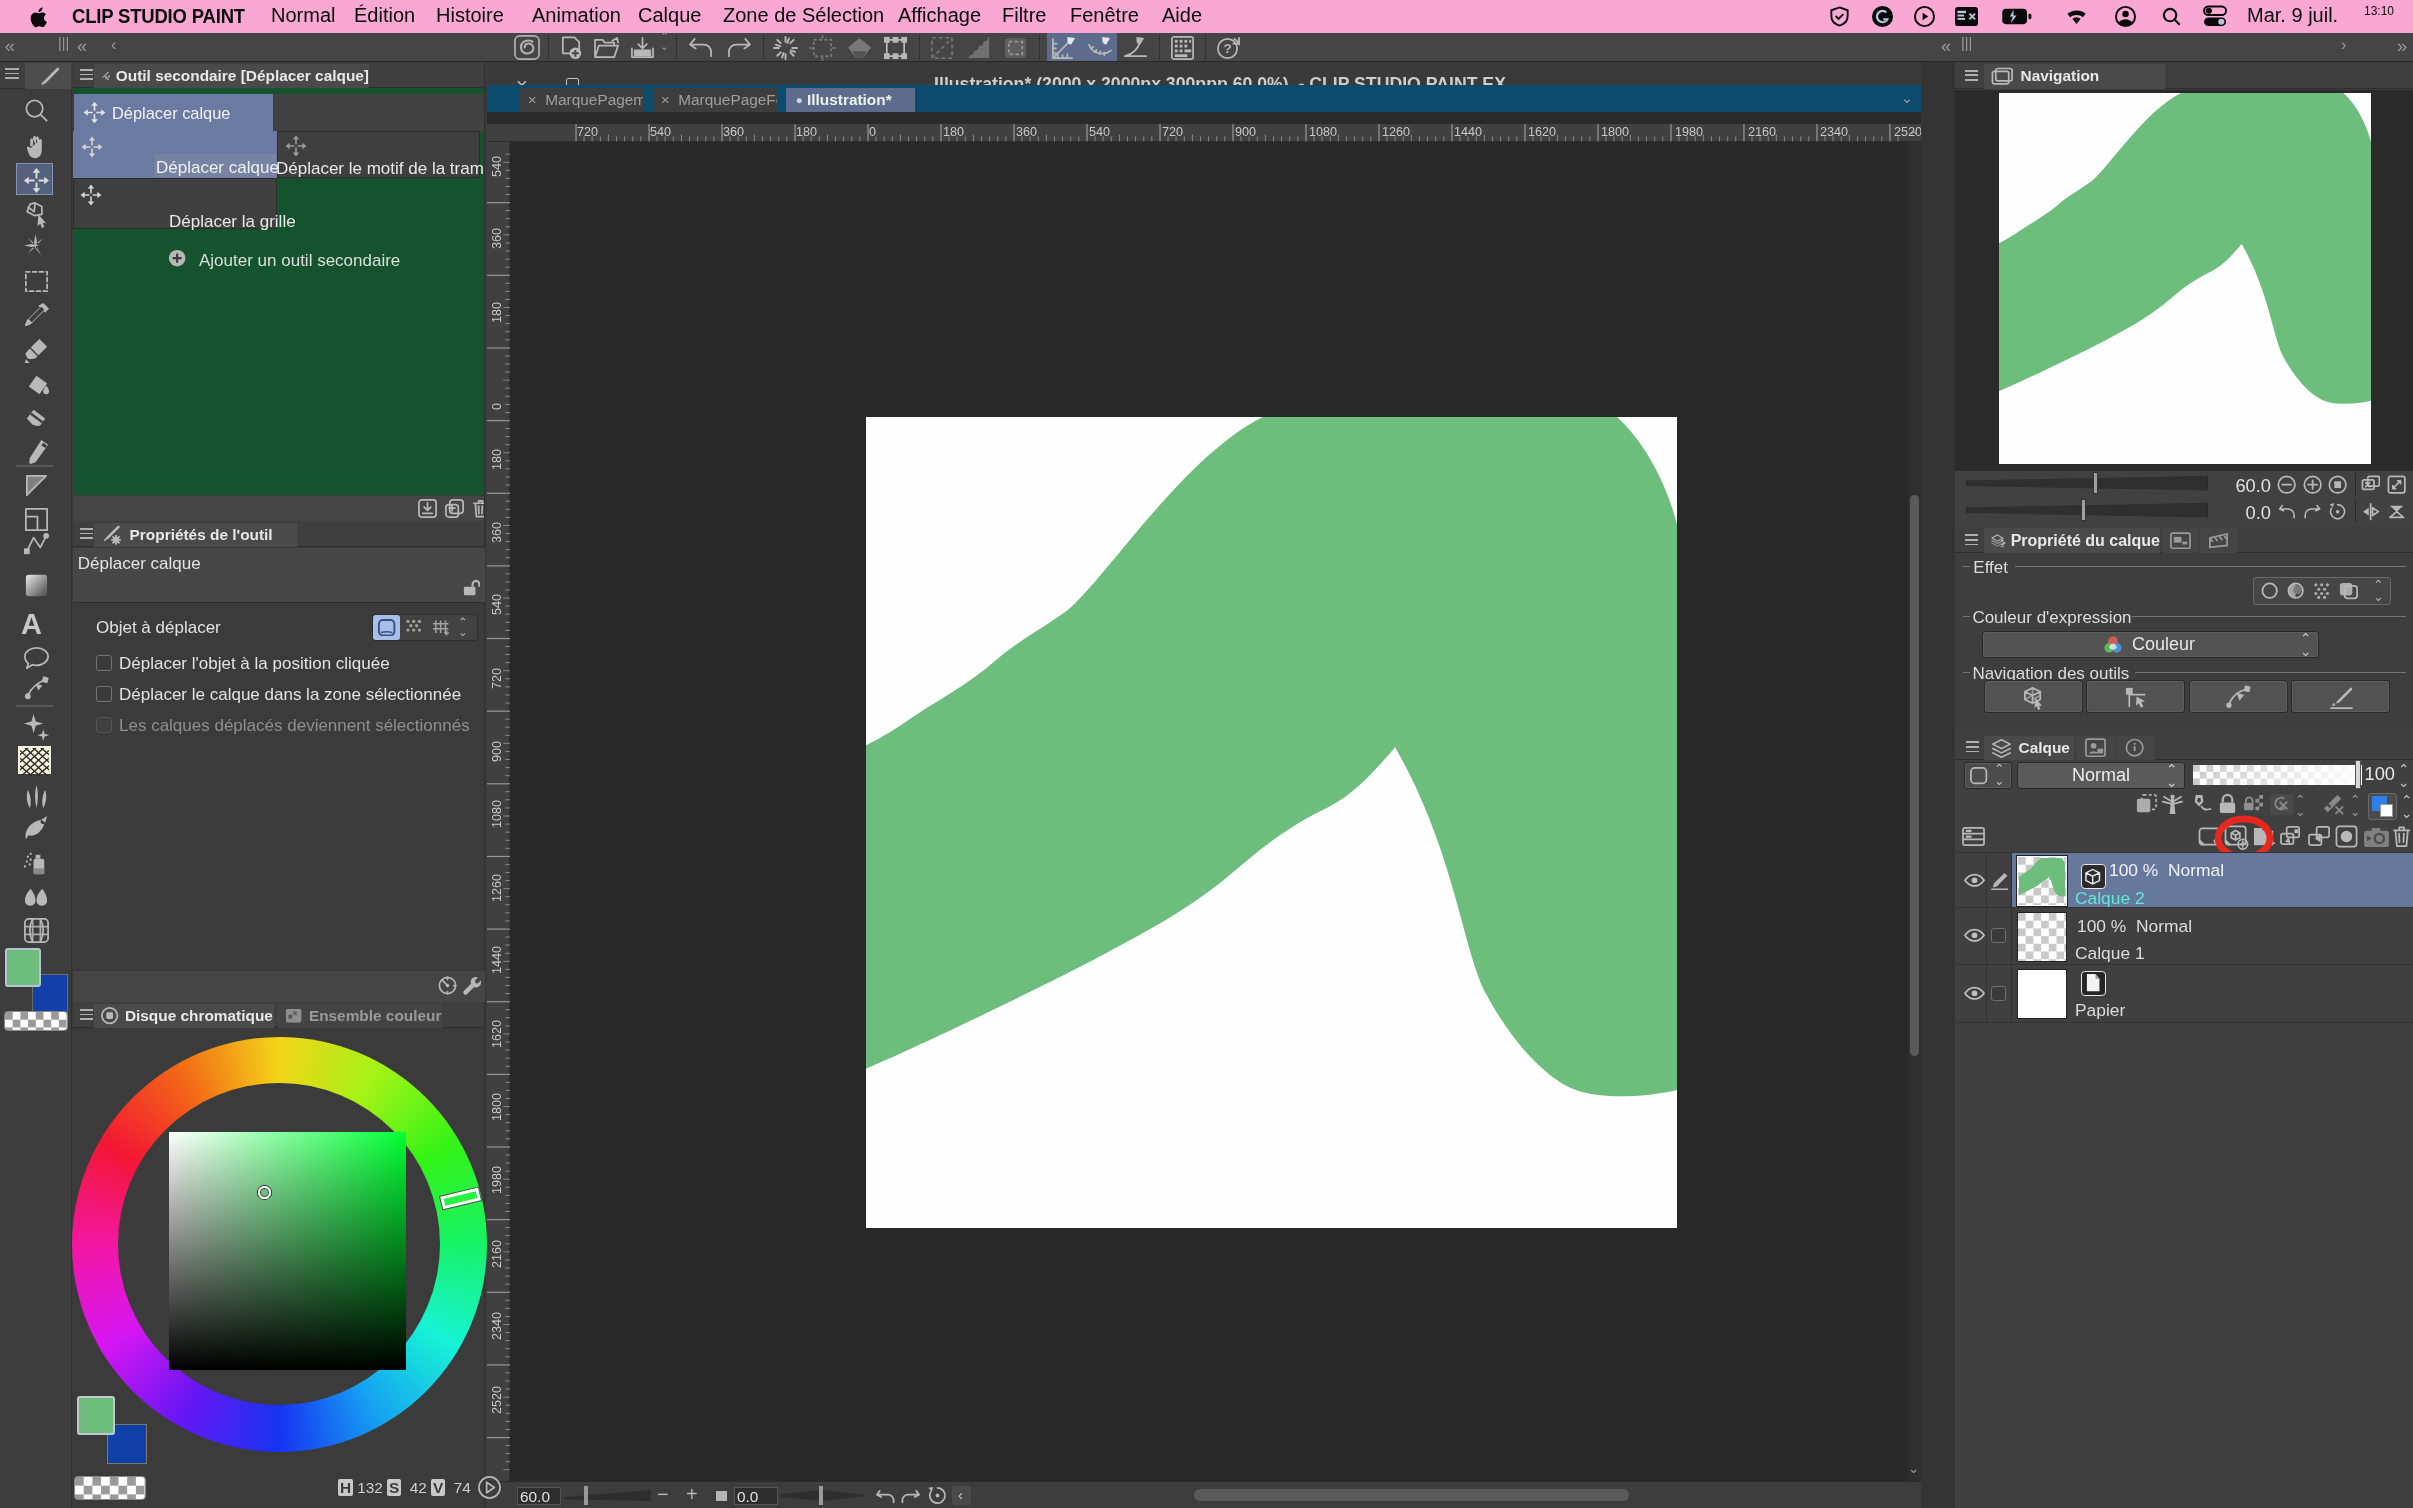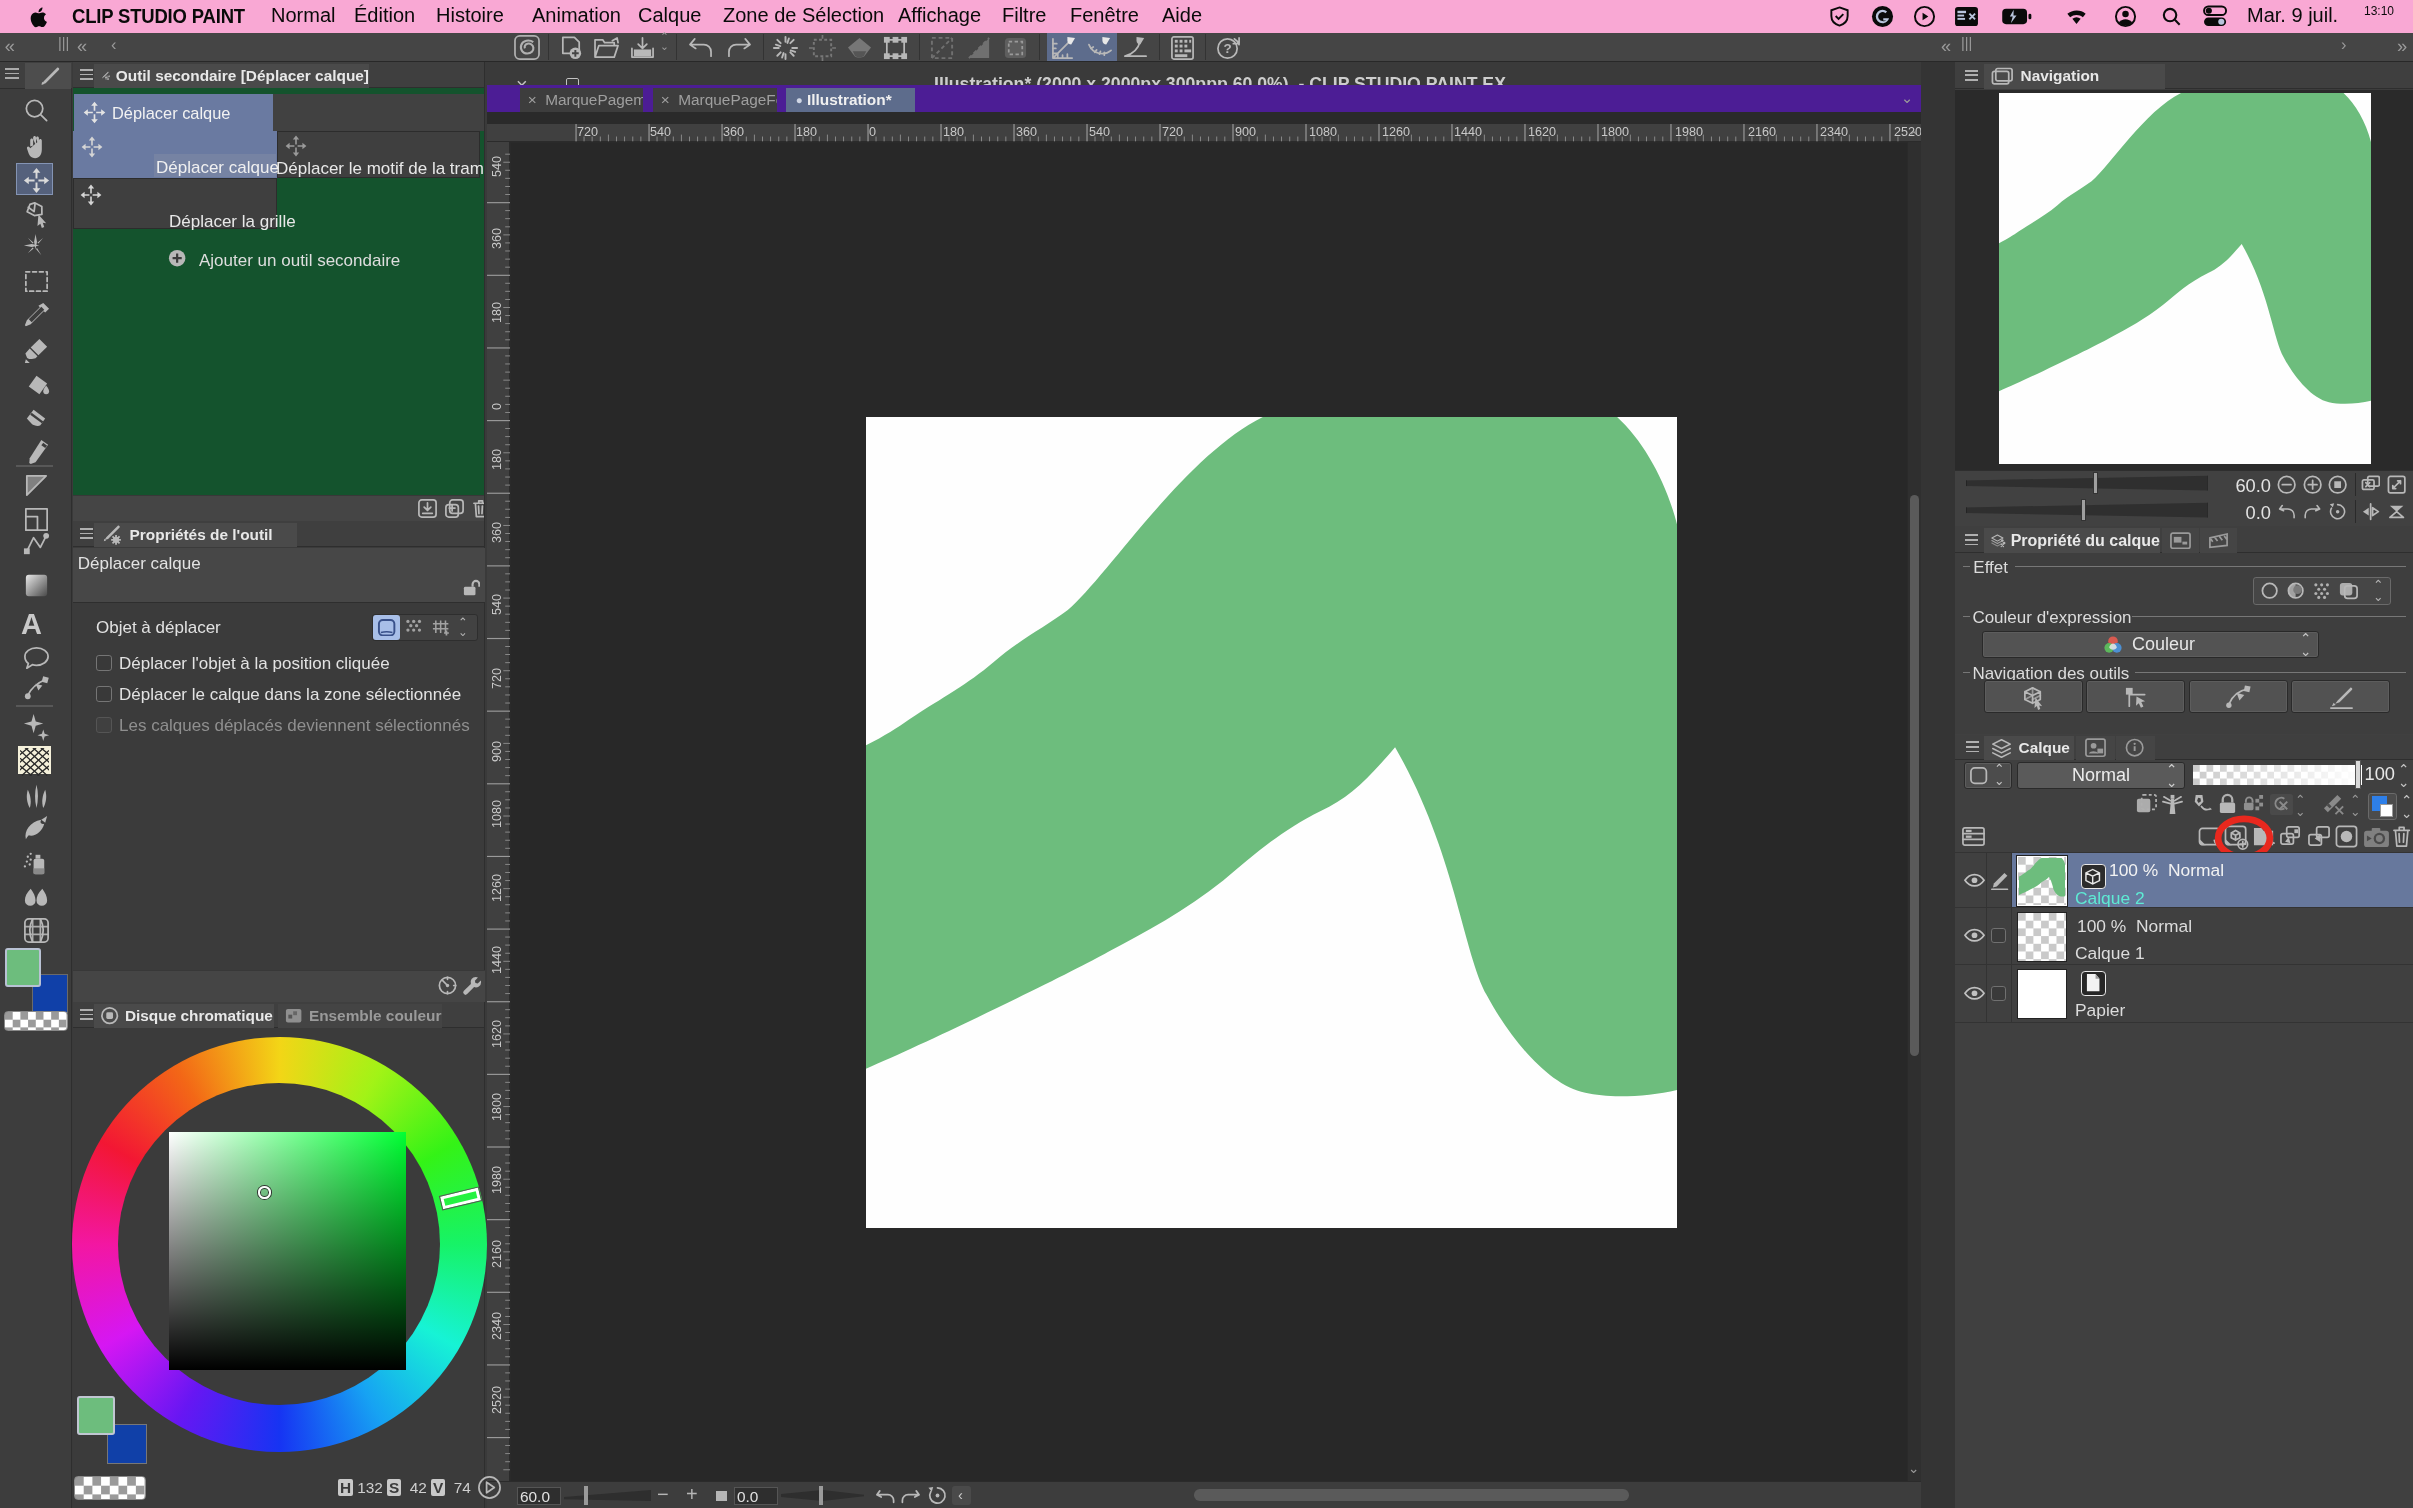--- a/index.html
+++ b/index.html
@@ -22,21 +22,21 @@
 .tico{position:absolute;left:22px;width:29px;height:29px}
 
 #subtool{left:73px;top:62px;width:412px;height:460px;background:#14532d;border-right:1px solid #2e2e2e;overflow:hidden}
 
 #propout{left:73px;top:521px;width:412px;height:481px;background:#3b3b3b;border-right:1px solid #2e2e2e}
 
 #disque{left:73px;top:1002px;width:412px;height:506px;background:#3b3b3b;border-right:1px solid #2e2e2e;z-index:3}
 
 #center{left:487px;top:62px;width:1435px;height:1446px;background:#2a2a2a}
 #dtitle{position:absolute;left:0;top:0;width:100%;height:35px;background:#3a3a3a;color:#c8c8c8}
-#dtabs{position:absolute;left:0;top:23px;width:100%;height:27px;background:#4c1d95}
+#dtabs{position:absolute;left:0;top:23px;width:100%;height:27px;background:#0c4a6e}
 .dtab{position:absolute;top:2.9px;height:24px;font-size:15.4px;color:#9f9f9f;display:flex;align-items:center;background:#3d3d3d;white-space:nowrap;overflow:hidden}
 #hruler{position:absolute;left:0;top:62px;width:100%;height:18.3px;background:#404040;border-bottom:1px solid #2b2b2b}
 #vruler{position:absolute;left:0;top:80px;width:23px;height:1339px;background:#404040;border-right:1px solid #2b2b2b}
 #viewport{position:absolute;left:24px;top:81px;width:1396px;height:1338px;background:#282828}
 #vsb{position:absolute;right:0;top:80px;width:14.5px;height:1339px;background:#2f2f2f}
 #cbottom{position:absolute;left:0;top:1419px;width:100%;height:27px;background:#3d3d3d;border-top:1px solid #2b2b2b}
 
 #rightcol{left:1955px;top:62px;width:459px;height:1446px;background:#3d3d3d}
 #rdivider{left:1921px;top:62px;width:34px;height:1446px;background:#343434}
 .icon{stroke:#b8b8b8;fill:none;stroke-width:1.8;stroke-linecap:round;stroke-linejoin:round}

